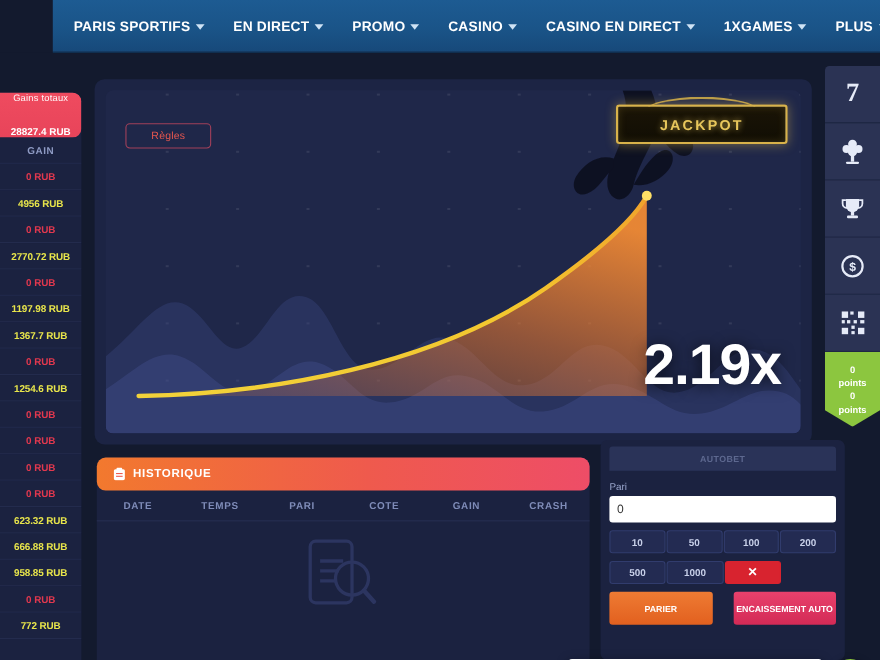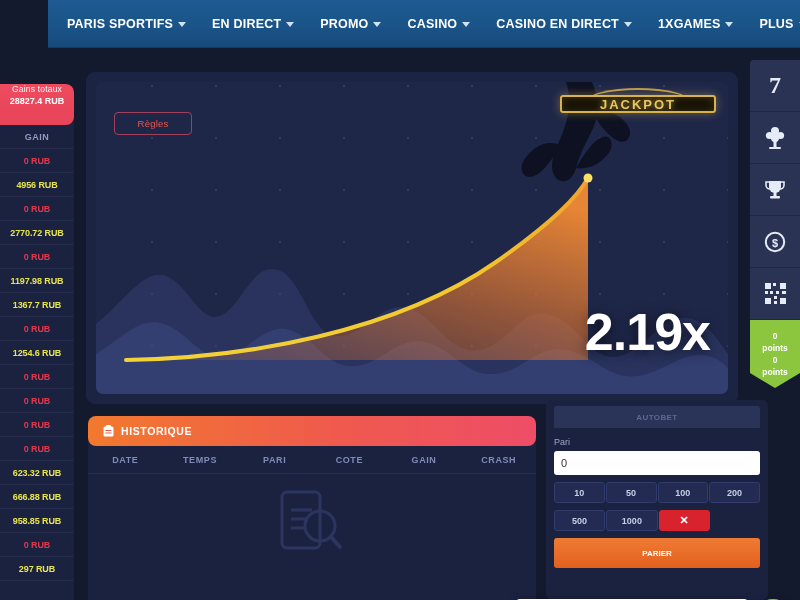--- a/index.html
+++ b/index.html
@@ -54,21 +54,21 @@
     background: #1b2votes;
     background: #1b2240;
     border-radius: 0 8px 0 0;
     overflow: hidden;
   }
   #gains-head {
     height: 41px;
     background: linear-gradient(180deg,#ef4b5f 0%, #e8445a 100%);
     border-radius: 0 8px 8px 0;
     display: flex; flex-direction: column;
-    align-items: center; justify-content: flex-start;
+    align-items: center; justify-content: space-between;
     color: #fff;
   }
   #gains-head .lbl { font-size: 8.5px; opacity: .95; letter-spacing: .2px;}
   #gains-head .val { font-size: 9px; font-weight: bold; margin-top: 2px; }
   .gain-row {
     height: 24px;
     display: flex; align-items: center; justify-content: center;
     font-size: 9px;
     border-bottom: 1px solid #232b4d;
     background: #1b2240;
@@ -111,21 +111,21 @@
     background: transparent;
     color: #e8574f;
     font-size: 9.5px;
     font-family: "Liberation Sans", sans-serif;
     cursor: pointer;
     letter-spacing: .2px;
   }
 
   #jackpot {
     position: absolute; right: 12px; top: 13px;
-    width: 156px; height: 18px;
+    width: 156px; height: 36px;
     background: linear-gradient(180deg,#1a1406 0%, #110e04 100%);
     border: 2px solid #d8b24a;
     border-radius: 3px;
     display: flex; align-items: center; justify-content: center;
     color: #e8c75c;
     font-size: 13px; font-weight: bold;
     letter-spacing: 2px;
     box-shadow: 0 0 10px rgba(216,178,74,.45), inset 0 0 8px rgba(216,178,74,.2);
     text-shadow: 0 0 6px rgba(232,199,92,.8);
   }
@@ -338,21 +338,21 @@
         <div class="gain-row zero">0 RUB</div>
         <div class="gain-row win">1254.6 RUB</div>
         <div class="gain-row zero">0 RUB</div>
         <div class="gain-row zero">0 RUB</div>
         <div class="gain-row zero">0 RUB</div>
         <div class="gain-row zero">0 RUB</div>
         <div class="gain-row win">623.32 RUB</div>
         <div class="gain-row win">666.88 RUB</div>
         <div class="gain-row win">958.85 RUB</div>
         <div class="gain-row zero">0 RUB</div>
-        <div class="gain-row win">297 RUB</div>
+        <div class="gain-row win">772 RUB</div>
       </div>
   </div>
 
   <div id="game-panel">
     <div id="graph-area">
       <div class="grid-dots"></div>
 
       <svg id="hills" viewBox="0 0 632 190" preserveAspectRatio="none">
         <path d="M0,190 L0,120 C30,96 48,64 70,72 C92,80 104,120 124,112 C146,103 156,58 182,66 C206,73 214,130 240,132 C268,134 286,96 312,104 C340,112 352,150 382,146 C412,142 424,104 452,110 C482,116 494,160 524,152 C552,145 564,110 592,114 C612,117 624,140 632,150 L632,190 Z" fill="#3a4680" opacity="0.40"></path>
         <path d="M0,190 L0,150 C26,134 44,112 68,120 C92,128 104,156 128,152 C154,148 168,118 194,126 C220,134 230,164 258,162 C288,160 300,132 328,138 C358,144 368,172 398,170 C428,168 440,140 470,146 C500,152 512,176 542,172 C570,168 586,146 612,152 C622,154 628,160 632,164 L632,190 Z" fill="#4a589a" opacity="0.32"></path>
@@ -435,20 +435,21 @@
       <div class="chip">200</div>
     </div>
     <div class="chip-row">
       <div class="chip">500</div>
       <div class="chip">1000</div>
       <div class="chip clear">✕</div>
       <div style="flex:1"></div>
     </div>
     <div class="action-row">
       <button class="action-btn orange">PARIER</button>
+      <button class="action-btn pink">ENCAISSEMENT AUTO</button>
     </div>
   </div>
 
   <div id="rail">
     <div class="rail-btn">
       <span class="num">7</span>
     </div>
     <div class="rail-btn">
       <svg width="22" height="24" viewBox="0 0 22 24">
         <circle cx="11" cy="5" r="4" fill="#e6ebf8"></circle>

